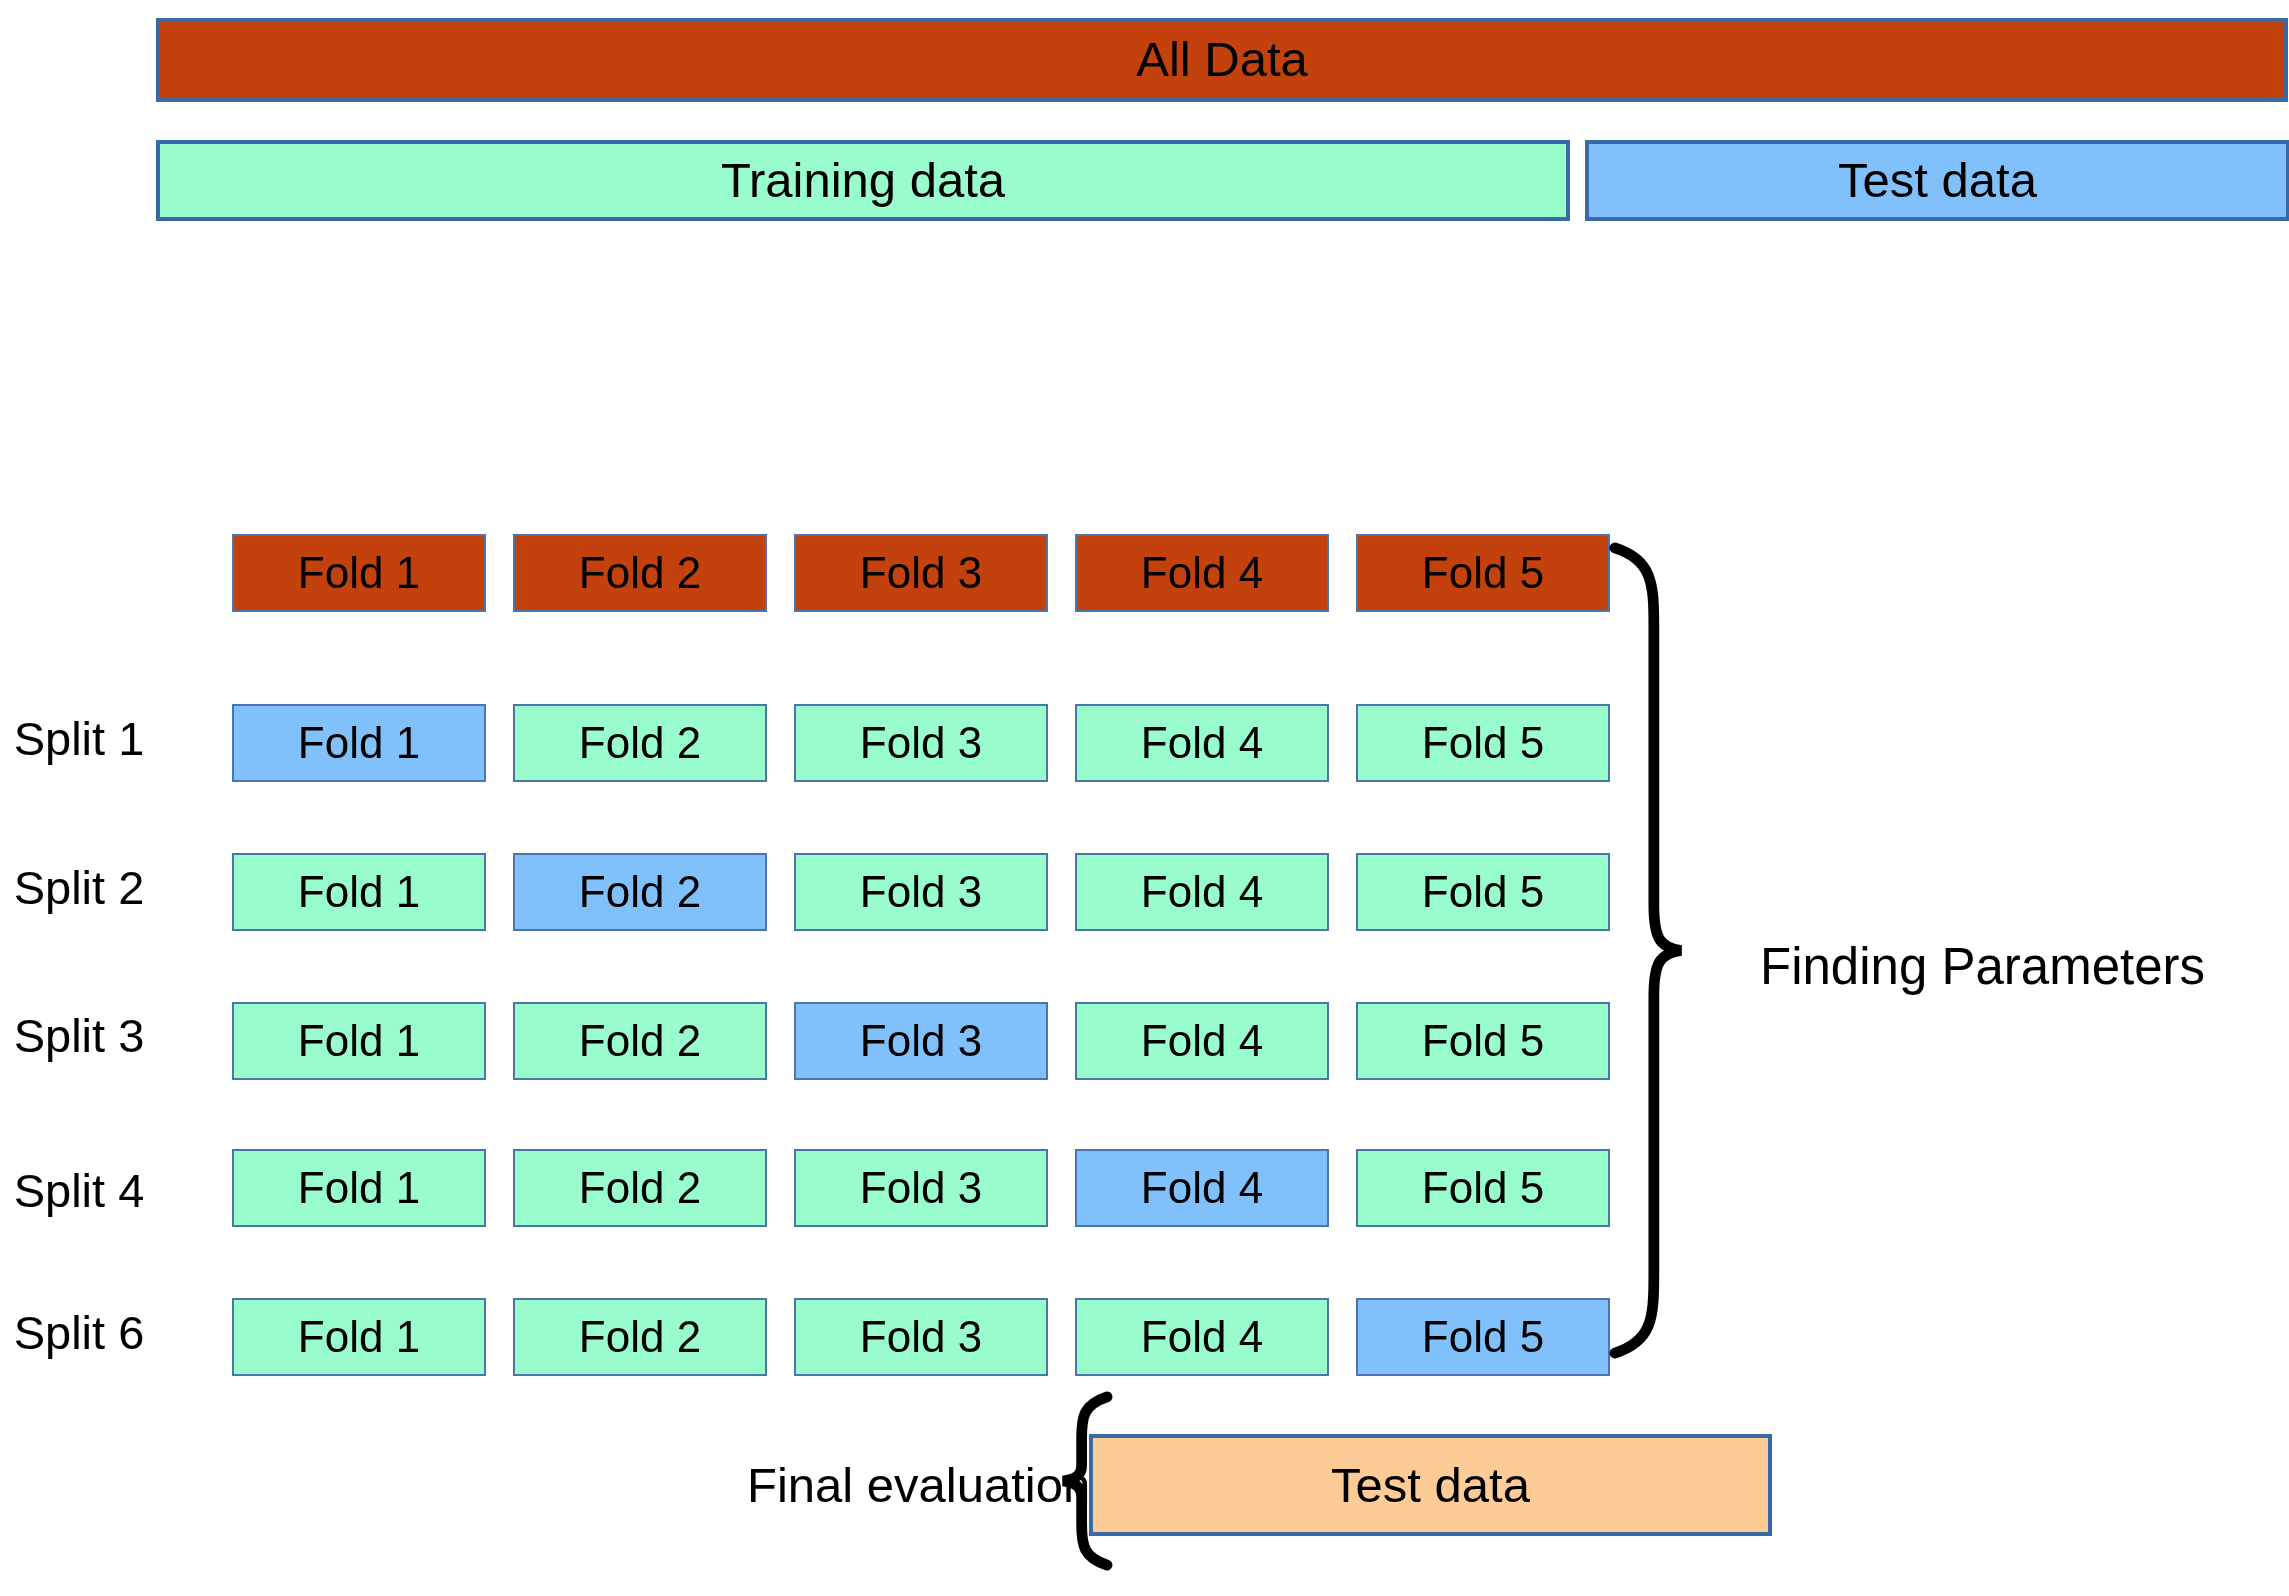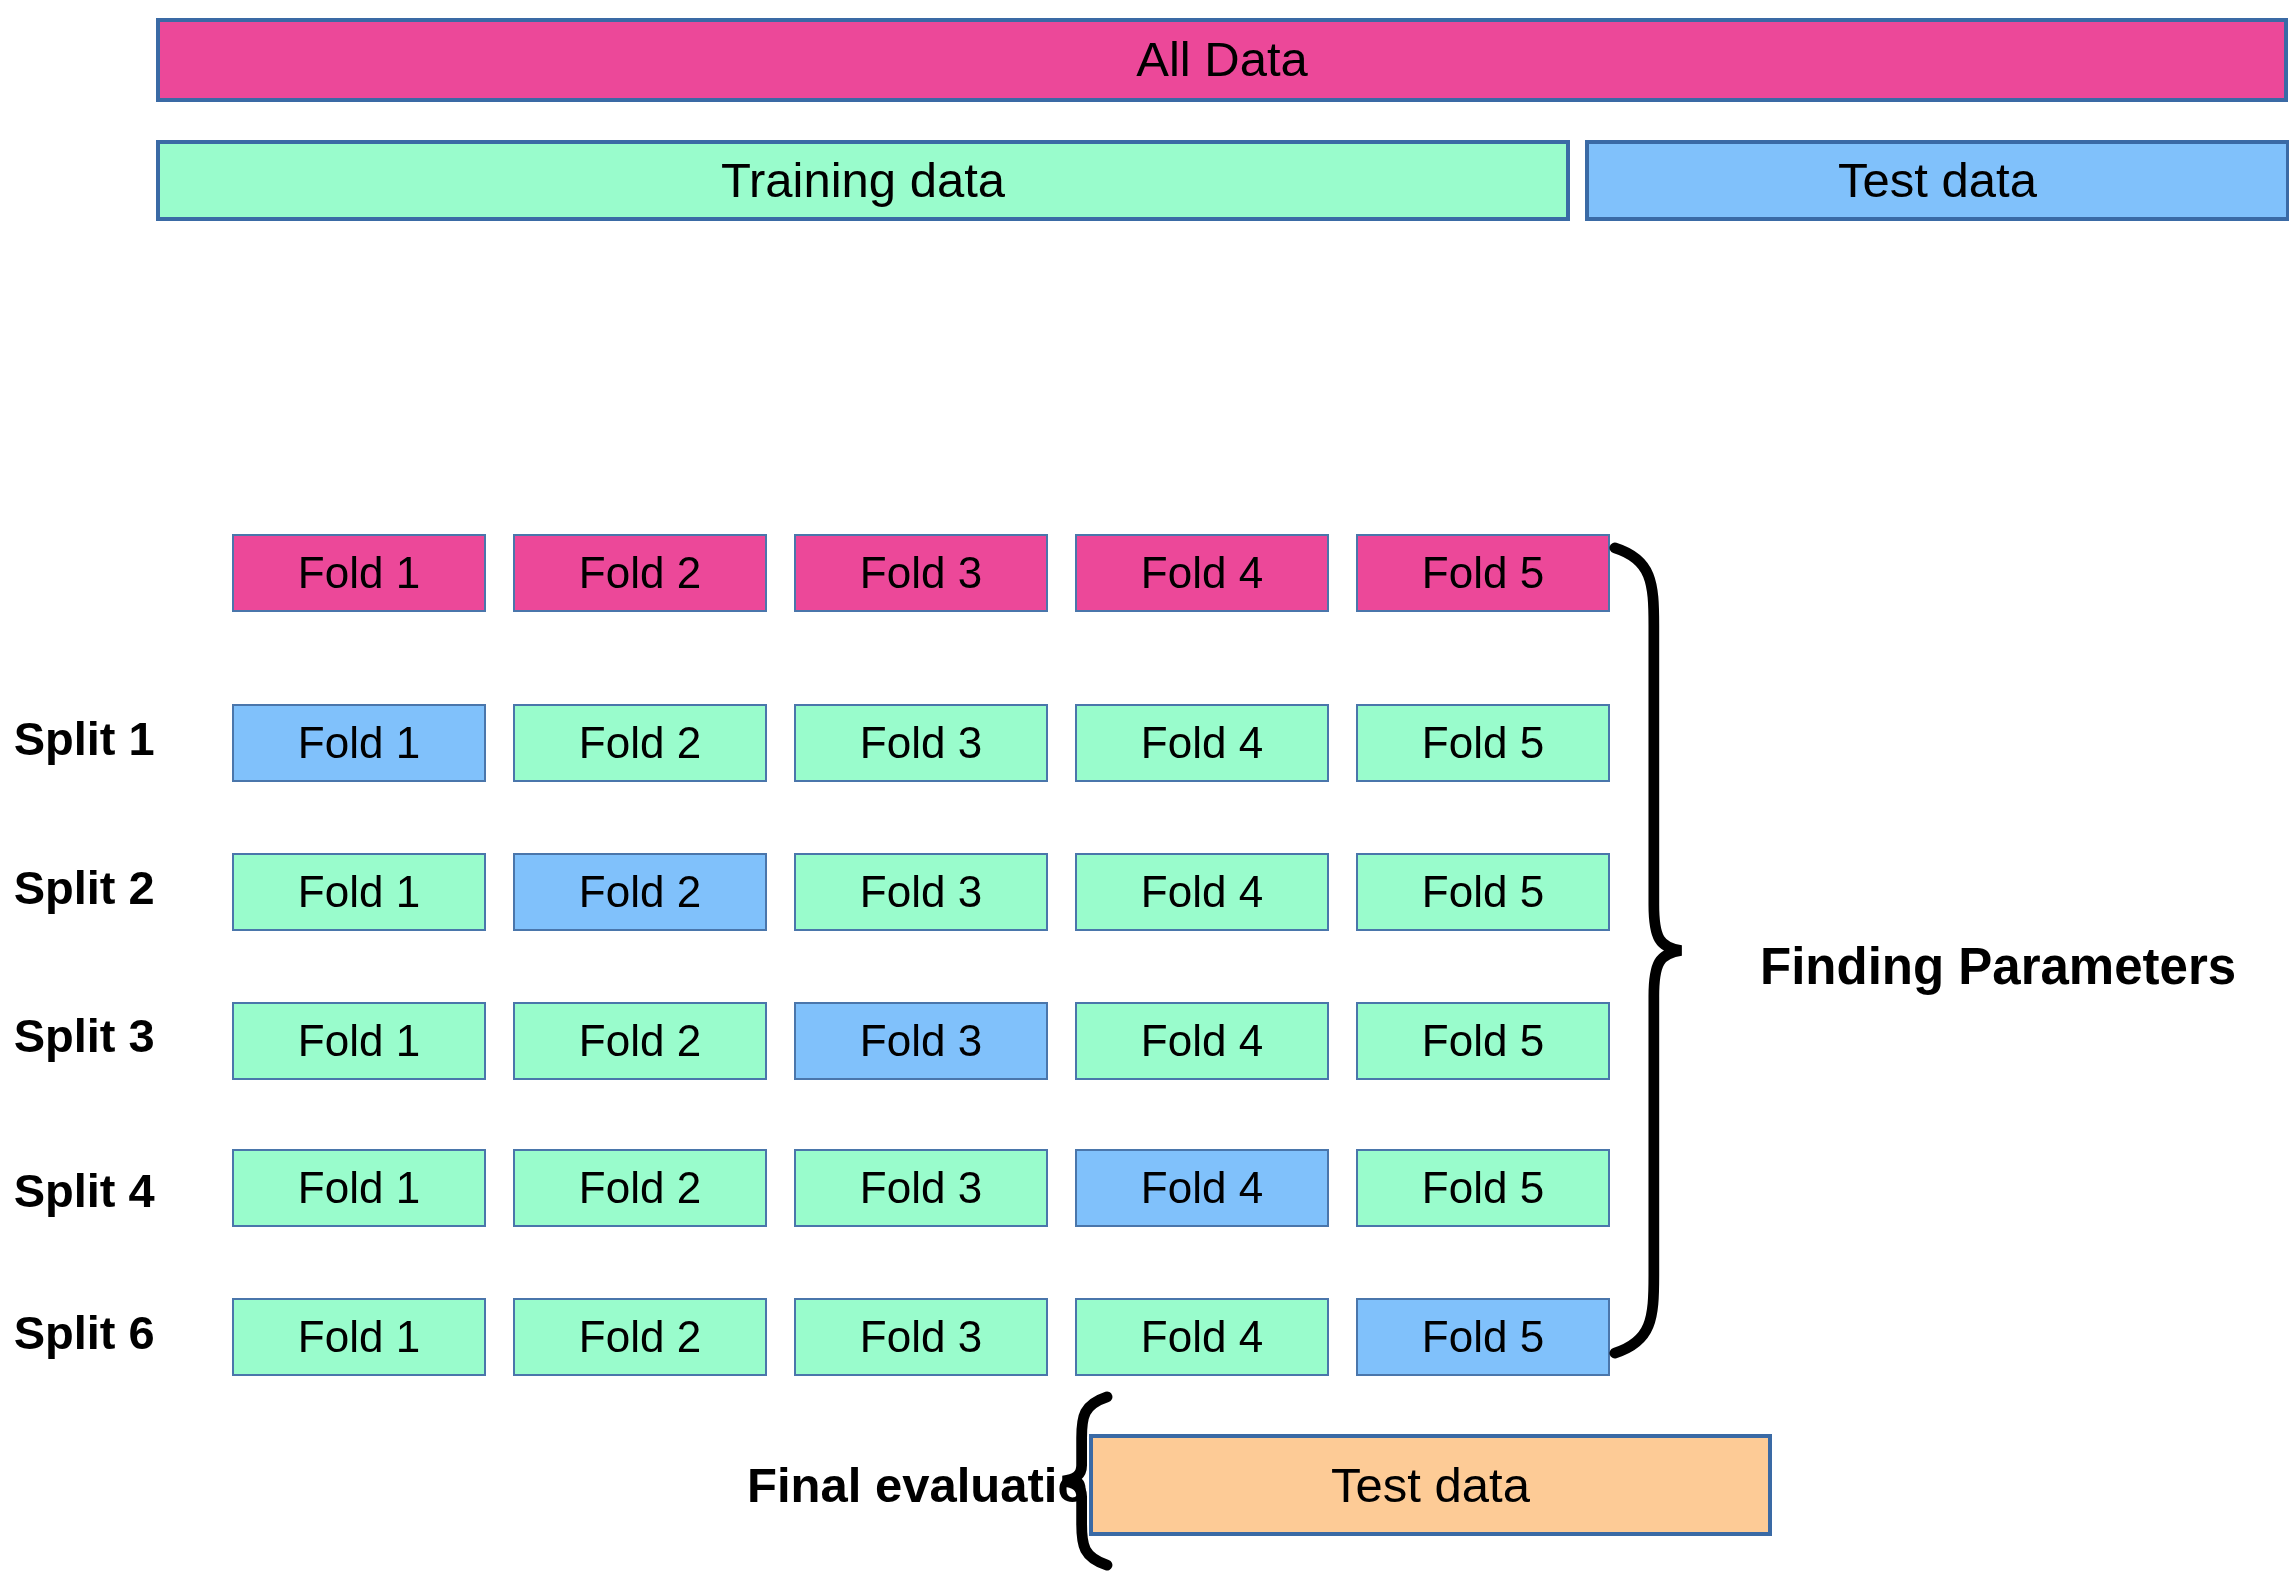--- a/index.html
+++ b/index.html
@@ -33,32 +33,31 @@
     white-space: nowrap;
   }
   .box.wide {
     border-width: 4.9px;
     border-color: #3a6aa5;
   }
   .box .lbl {
     display: block;
   }
 
-  .c-gray  { background: #ec4899; }
+  .c-gray  { background: #c2410c; }
   .c-green { background: #99fccc; }
   .c-blue  { background: #80c1fb; }
   .c-orange{ background: #fdcb96; }
 
   
   .textlabel {
     position: absolute;
     color: #000000;
     line-height: 1;
     white-space: nowrap;
-    font-weight: bold;
   }
 
   
   #all-data {
     left: 156px; top: 17.6px;
     width: 2132px; height: 84px;
     font-size: 49px;
   }
   #training-data {
     left: 156px; top: 140px;

